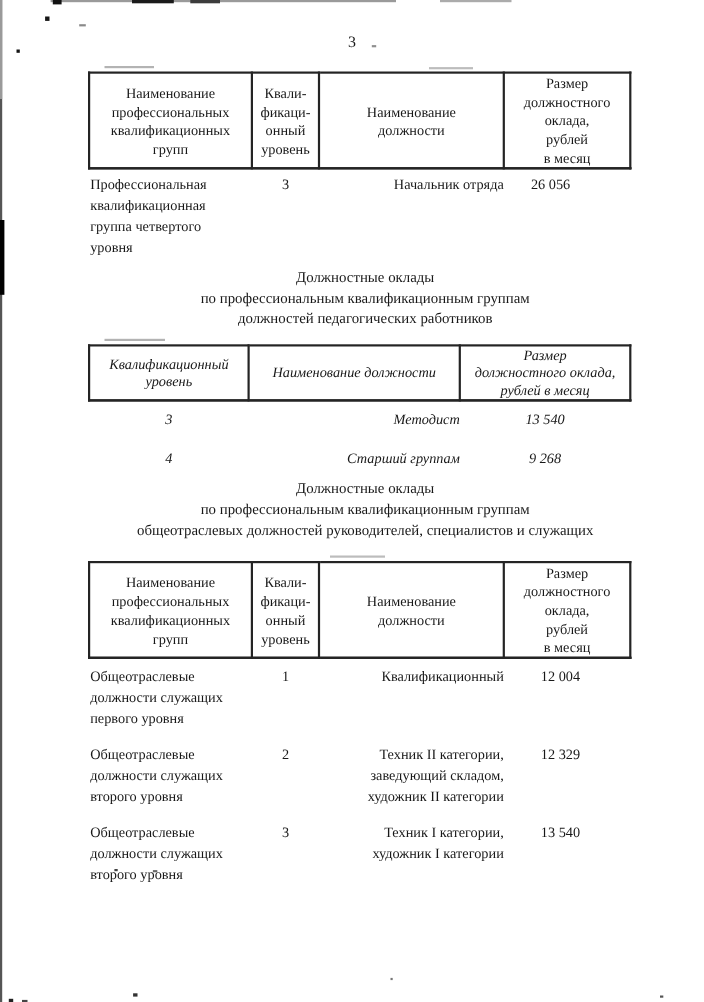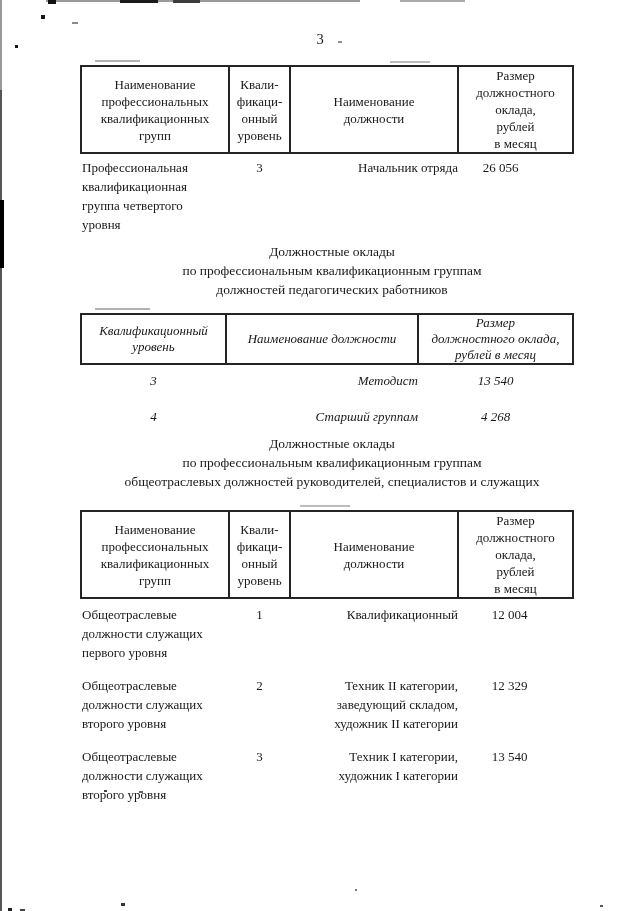--- a/index.html
+++ b/index.html
@@ -153,21 +153,21 @@
     </thead>
     <tbody>
       <tr class="r1">
         <td class="cell-level">3</td>
         <td class="cell-pos">Методист</td>
         <td class="cell-sal">13 540</td>
       </tr>
       <tr class="r2">
         <td class="cell-level">4</td>
         <td class="cell-pos">Старший группам</td>
-        <td class="cell-sal">4 268</td>
+        <td class="cell-sal">9 268</td>
       </tr>
     </tbody>
   </table>
 
   <div class="heading heading-3 ml">Должностные оклады
 по профессиональным квалификационным группам
 общеотраслевых должностей руководителей, специалистов и служащих</div>
 
   <table class="tbl t3">
     <colgroup>

